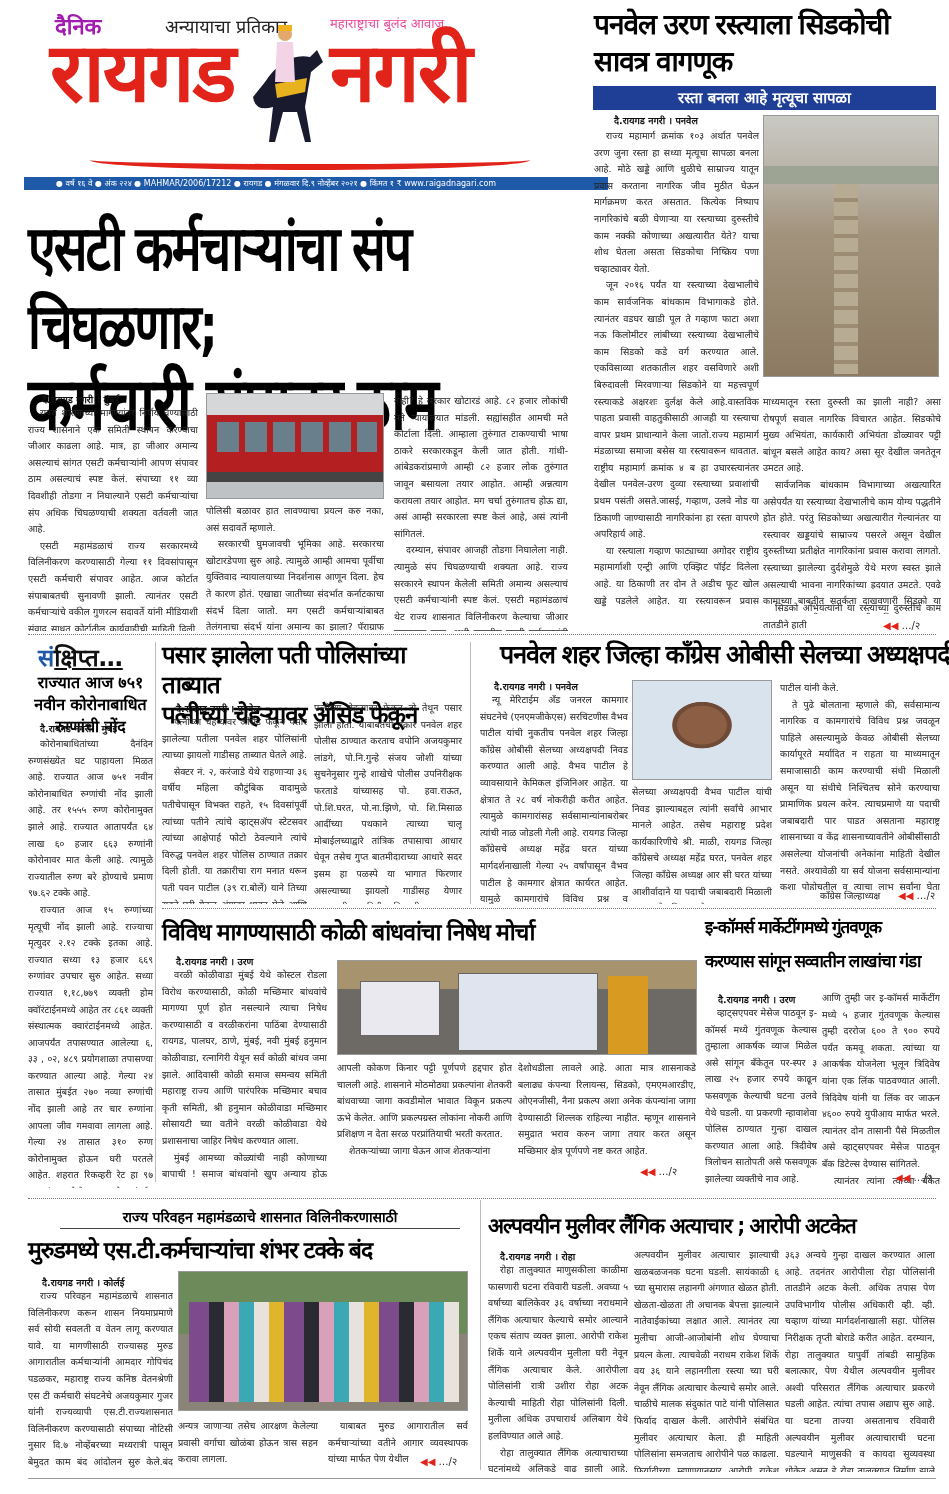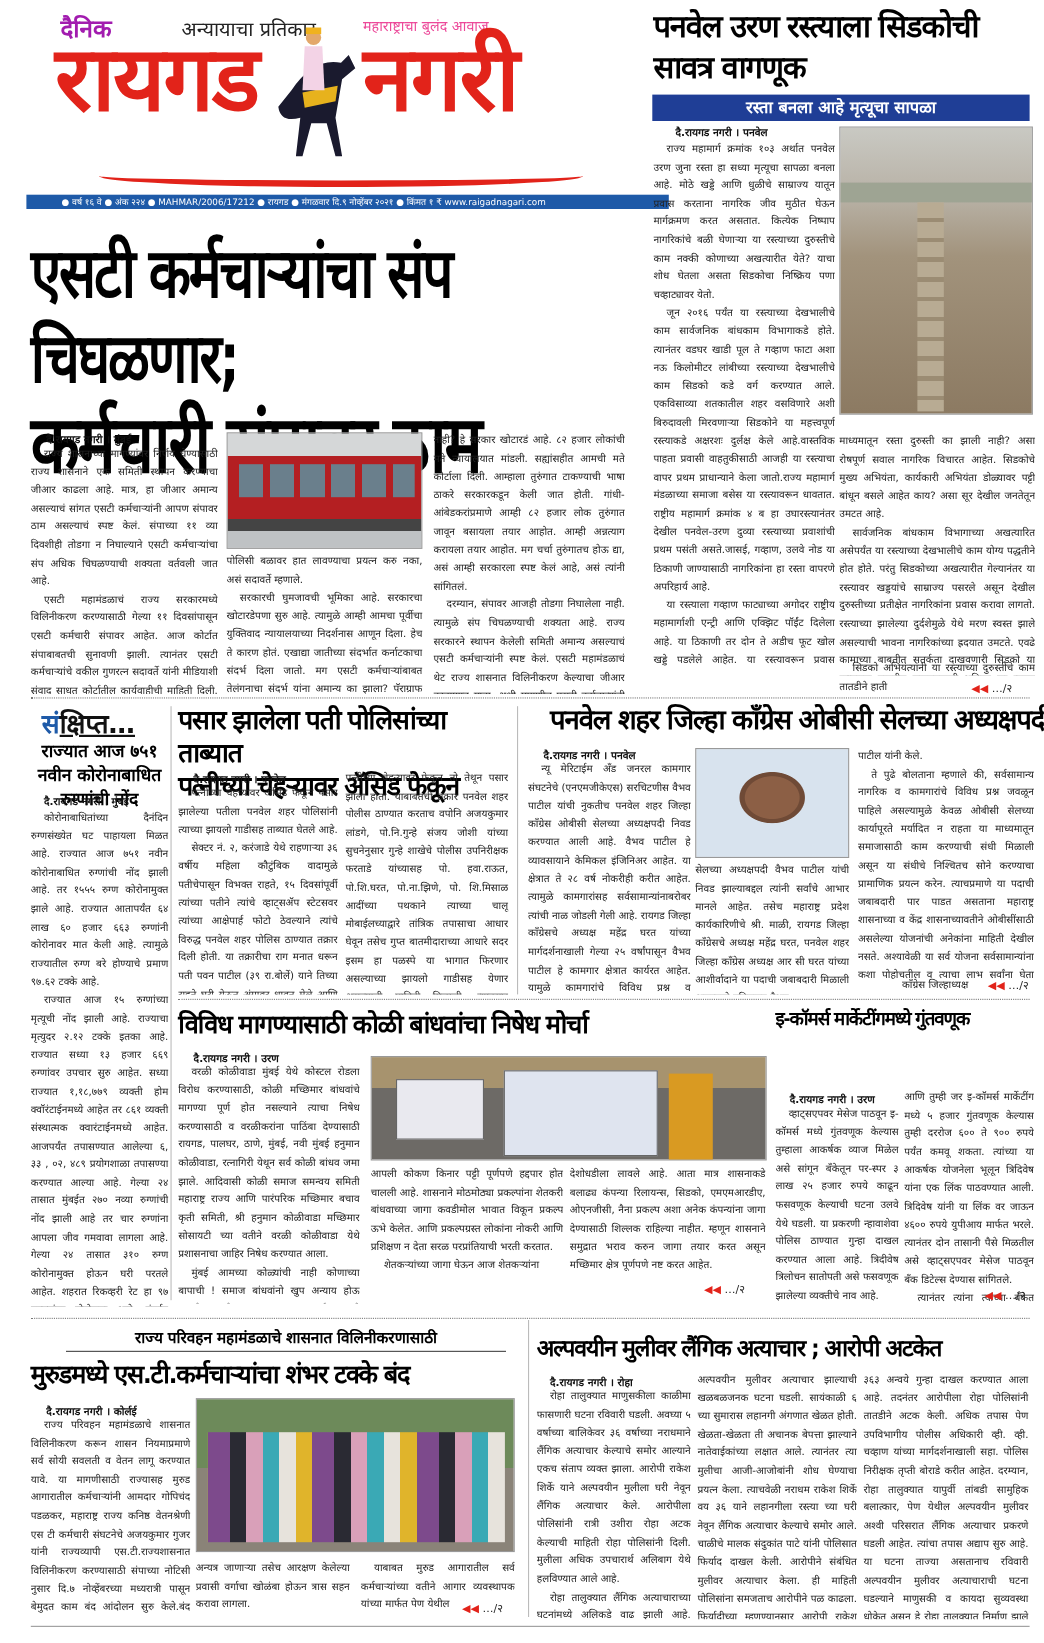--- a/index.html
+++ b/index.html
@@ -161,20 +161,21 @@
   <p style="text-indent:0">आपली कोकण किनार पट्टी पूर्णपणे हद्दपार होत चालली आहे. शासनाने मोठमोठ्या प्रकल्पांना शेतकरी बांधवाच्या जागा कवडीमोल भावात विकून प्रकल्प ऊभे केलेत. आणि प्रकल्पग्रस्त लोकांना नोकरी आणि प्रशिक्षण न देता सरळ परप्रांतियाची भरती करतात.</p>
   <p>शेतकऱ्यांच्या जागा घेऊन आज शेतकऱ्यांना</p>
 </div>
 <div class="abs body" style="left:518px;top:1060px;width:178px;height:125px">
   <p style="text-indent:0">देशोधडीला लावले आहे. आता मात्र शासनाकडे बलाढ्य कंपन्या रिलायन्स, सिडको, एमएमआरडीए, ओएनजीसी, नैना प्रकल्प अशा अनेक कंपन्यांना जागा देण्यासाठी शिल्लक राहिल्या नाहीत. म्हणून शासनाने समुद्रात भराव करुन जागा तयार करत असून मच्छिमार क्षेत्र पूर्णपणे नष्ट करत आहेत.</p>
 </div>
 <div class="abs cont" style="left:640px;top:1164px"><span class="arrow">◀◀</span> <span>…/२</span></div>
 
 <div class="abs h1" style="left:705px;top:910px;width:235px;font-size:17px;line-height:34px;letter-spacing:-1px;white-space:nowrap">
   <div>इ-कॉमर्स मार्केटींगमध्ये गुंतवणूक</div>
+  <div>करण्यास सांगून सव्वातीन लाखांचा गंडा</div>
 </div>
 <div class="abs dateline" style="left:718px;top:993px">दै.रायगड नगरी । उरण</div>
 <div class="abs body" style="left:705px;top:1005px;width:112px;height:180px">
   <p>व्हाट्सएपवर मेसेज पाठवून इ-कॉमर्स मध्ये गुंतवणूक केल्यास तुम्हाला आकर्षक व्याज मिळेल असे सांगून बँकेतून पर-स्पर ३ लाख २५ हजार रुपये काढून फसवणूक केल्याची घटना उलवे येथे घडली. या प्रकरणी न्हावाशेवा पोलिस ठाण्यात गुन्हा दाखल करण्यात आला आहे. त्रिदीवेष त्रिलोचन सातोपती असे फसवणूक झालेल्या व्यक्तीचे नाव आहे.</p>
 
 </div>
 <div class="abs body" style="left:822px;top:990px;width:118px;height:200px">
   <p style="text-indent:0">आणि तुम्ही जर इ-कॉमर्स मार्केटींग मध्ये ५ हजार गुंतवणूक केल्यास तुम्ही दररोज ६०० ते ९०० रुपये पर्यंत कमवू शकता. त्यांच्या या आकर्षक योजनेला भूलून त्रिदिवेष यांना एक लिंक पाठवण्यात आली. त्रिदिवेष यांनी या लिंक वर जाऊन ४६०० रुपये युपीआय मार्फत भरले. त्यानंतर दोन तासानी पैसे मिळतील असे व्हाट्सएपवर मेसेज पाठवून बँक डिटेल्स देण्यास सांगितले.</p>
   <p>त्यानंतर त्यांना त्यांच्या बँकेत फायदा म्हणून रुपये ४ हजार ११८ पाठविण्यात</p>
 </div>

